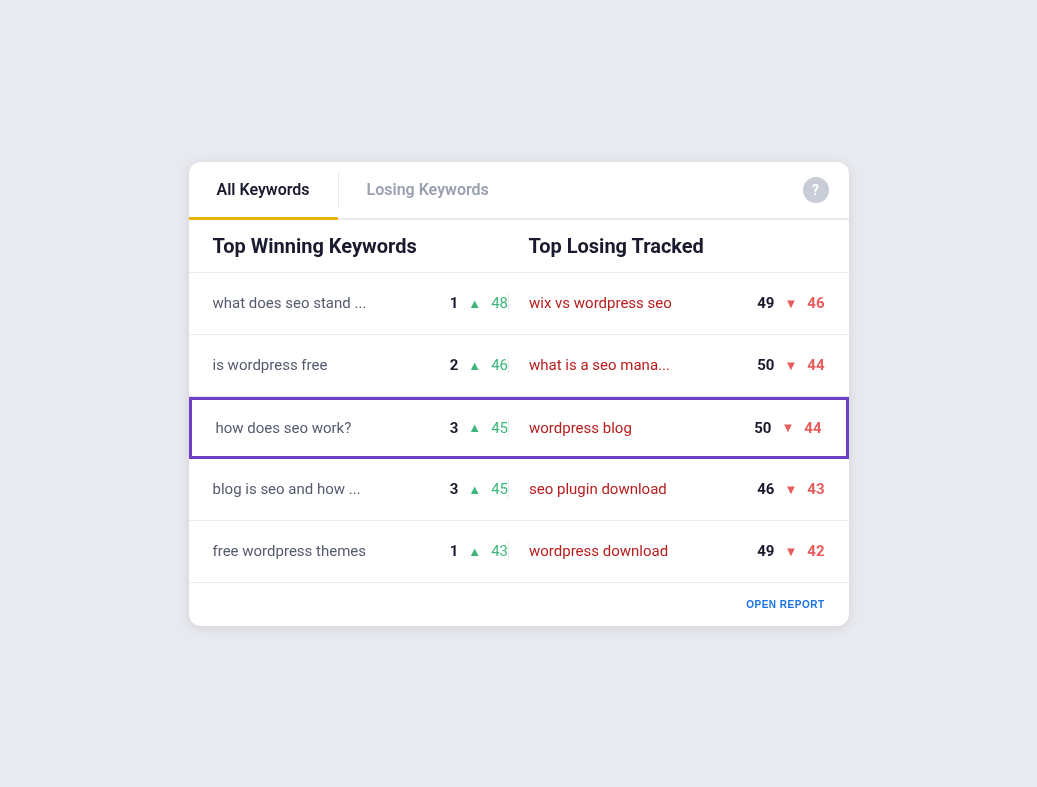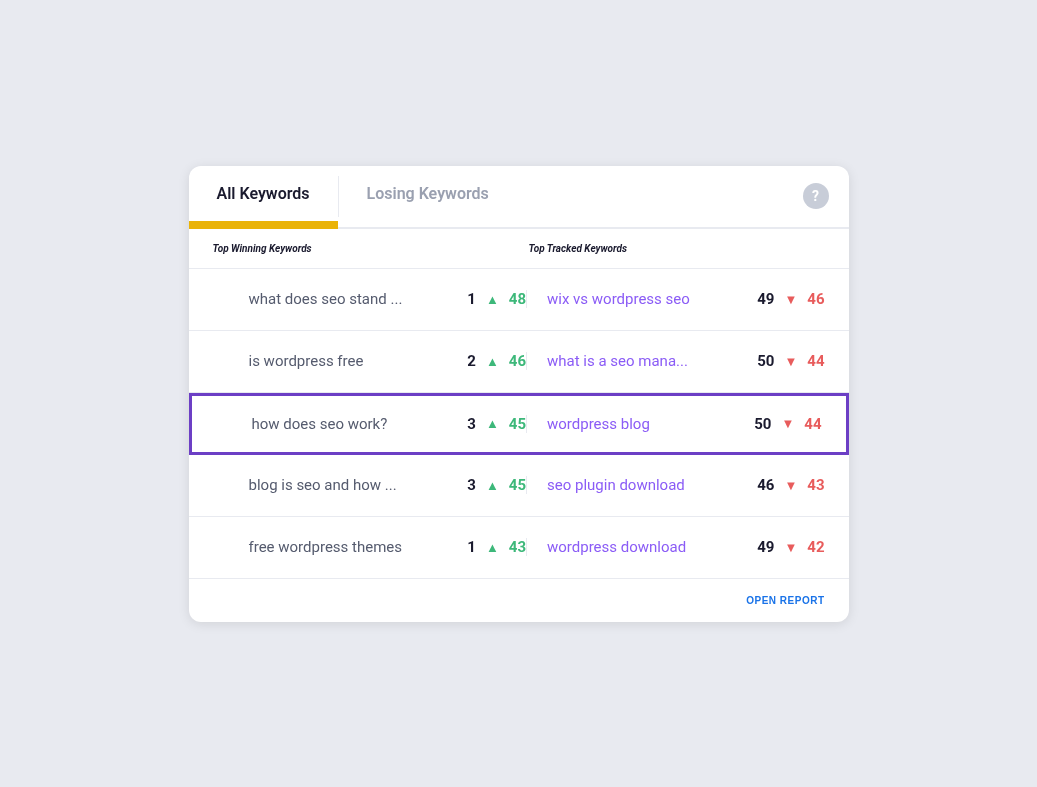--- a/index.html
+++ b/index.html
@@ -38,21 +38,21 @@
       font-size: 16px;
       font-weight: 600;
       cursor: pointer;
       color: #9aa0b0;
       border-bottom: 3px solid transparent;
       margin-bottom: -2px;
     }
 
     .tab.active {
       color: #1a1a2e;
-      border-bottom: 8px solid #eab308;
+      border-bottom: 3px solid #eab308;
     }
 
     .tab-divider {
       width: 1px;
       background: #e8eaf0;
       margin: 10px 0;
     }
 
     .help-icon-wrapper {
       margin-left: auto;
@@ -76,24 +76,23 @@
     }
 
     
     .col-headers {
       display: flex;
       padding: 14px 24px;
       border-bottom: 1px solid #e8eaf0;
     }
 
     .col-header {
-      font-size: 10px;
+      font-size: 20px;
       font-weight: 700;
       color: #1a1a2e;
-      font-style: italic;
     }
 
     .col-header.winning {
       flex: 1;
     }
 
     .col-header.losing {
       flex: 1;
       padding-left: 20px;
     }
@@ -118,21 +117,20 @@
       margin: 0;
       justify-content: space-between;
     }
 
     
     .winning-side {
       flex: 1;
       display: flex;
       align-items: center;
       gap: 10px;
-      margin-left: 36px;
     }
 
     .keyword-text {
       font-size: 15px;
       color: #555b6e;
       flex: 1;
     }
 
     .rank-num {
       font-size: 15px;
@@ -145,21 +143,21 @@
       font-size: 13px;
     }
 
     .arrow-down {
       color: #e85c5c;
       font-size: 13px;
     }
 
     .change-num-green {
       font-size: 15px;
-      font-weight: 700;
+      font-weight: 400;
       color: #3db87a;
     }
 
     .change-num-red {
       font-size: 15px;
       font-weight: 700;
       color: #e85c5c;
     }
 
     
@@ -167,21 +165,21 @@
       flex: 1;
       display: flex;
       align-items: center;
       gap: 10px;
       padding-left: 20px;
       border-left: 1px solid #e8eaf0;
     }
 
     .losing-keyword-text {
       font-size: 15px;
-      color: #8b5cf6;
+      color: #b91c1c;
       flex: 1;
     }
 
     
     .footer {
       display: flex;
       justify-content: flex-end;
       padding: 16px 24px;
     }
 
@@ -205,21 +203,21 @@
     <div class="tab active">All Keywords</div>
     <div class="tab-divider"></div>
     <div class="tab">Losing Keywords</div>
     <div class="help-icon-wrapper">
       <div class="help-icon">?</div>
     </div>
   </div>
 
   <div class="col-headers">
     <div class="col-header winning">Top Winning Keywords</div>
-    <div class="col-header losing">Top Tracked Keywords</div>
+    <div class="col-header losing">Top Losing Tracked</div>
   </div>
 
   <div class="keyword-rows" id="rows-container">
   <div class="keyword-row">
       <div class="winning-side">
         <span class="keyword-text">what does seo stand ...</span>
         <span class="rank-num">1</span>
         <span class="arrow-up">▲</span>
         <span class="change-num-green">48</span>
       </div>

